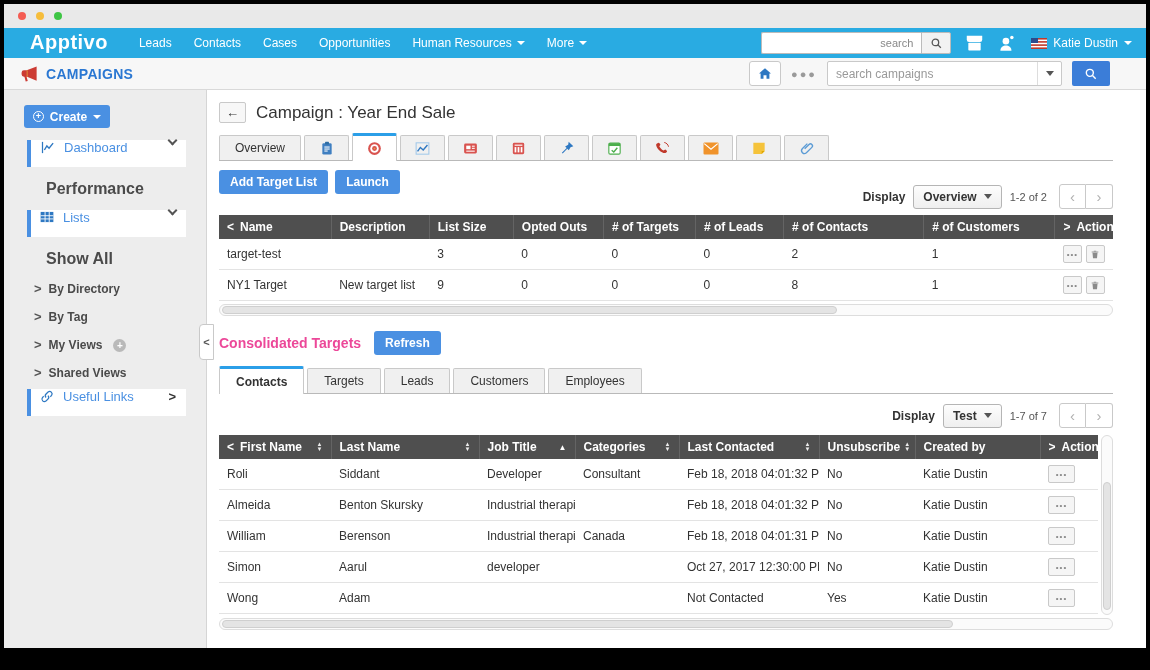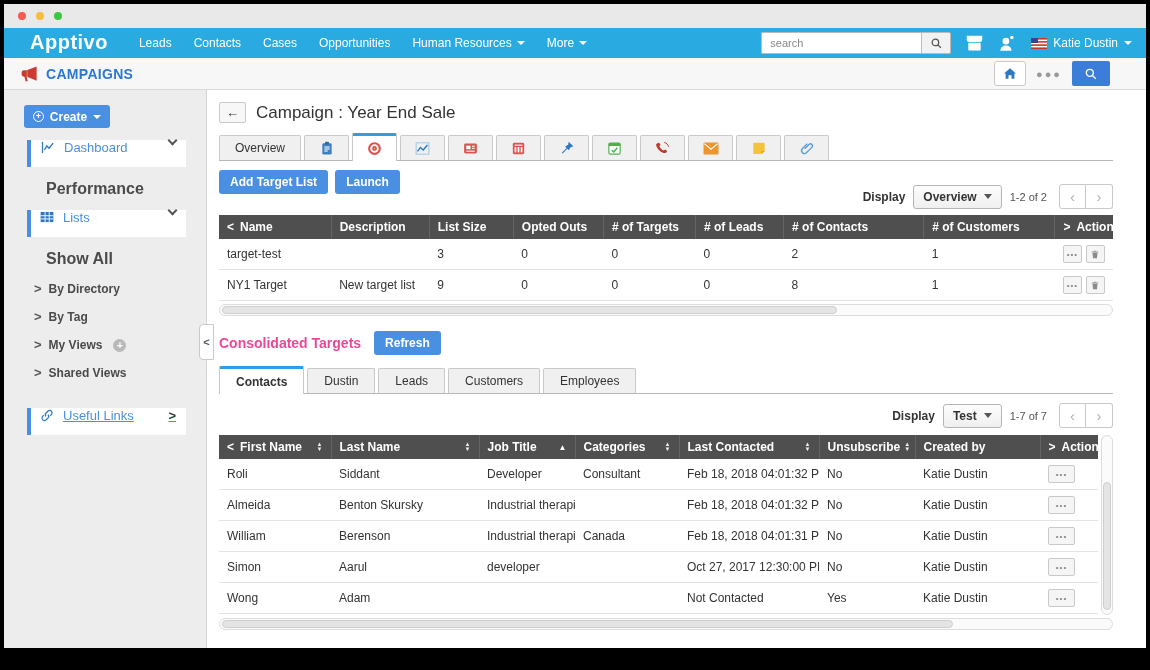--- a/index.html
+++ b/index.html
@@ -12,21 +12,21 @@
   .dot { width:8px; height:8px; border-radius:50%; }
   .dot-red{background:#f45c52} .dot-yellow{background:#f6bd3b} .dot-green{background:#3ec544}
 
   
   .topnav { height:30px; background:#29abe2; display:flex; align-items:center; color:#fff; padding:0 14px 0 10px; }
   .brand { font-size:20px; font-weight:bold; letter-spacing:.5px; margin:0 20px 2px 16px; }
   .nav-item { font-size:12px; padding:0 11px; display:flex; align-items:center; gap:5px; cursor:default; white-space:nowrap; }
   .caret-w { width:0; height:0; border-left:4px solid transparent; border-right:4px solid transparent; border-top:4px solid #fff; display:inline-block; }
   .topnav-right { margin-left:auto; display:flex; align-items:center; gap:14px; }
   .top-search { display:flex; }
-  .top-search input { width:160px; height:22px; border:1px solid #bbb; border-right:none; font-size:11px; padding:0 8px; outline:none; color:#333; border-radius:2px 0 0 2px; font-family:"Liberation Sans",sans-serif; }
+  .top-search input { width:160px; height:22px; border:1px solid #bbb; border-right:none; font-size:11px; padding:0 8px; outline:none; color:#333; border-radius:2px 0 0 2px; font-family:"Liberation Sans",sans-serif;text-align:right; }
   .top-search input::placeholder { color:#888; }
   .top-search button { width:30px; height:22px; border:1px solid #bbb; background:#f2f2f2; color:#555; display:flex; align-items:center; justify-content:center; border-radius:0 2px 2px 0; cursor:pointer; }
   .white-ic { color:#fff; display:flex; align-items:center; }
   .user-chip { display:flex; align-items:center; gap:6px; font-size:12px; }
 
   
   .appbar { height:32px; background:#f7f7f7; border-bottom:1px solid #d9d9d9; display:flex; align-items:center; padding:0 36px 0 16px; }
   .appbar-title { color:#2a77d2; font-weight:bold; font-size:14px; margin-left:7px; letter-spacing:.3px; }
   .appbar-right { margin-left:auto; display:flex; align-items:center; gap:10px; }
   .home-btn { width:32px; height:25px; background:#fff; border:1px solid #c9c9c9; border-radius:3px; display:flex; align-items:center; justify-content:center; cursor:pointer; }
@@ -176,20 +176,26 @@
         <path fill="#e8a33d" d="M8.5 8h1v8h-1z"></path>
       </svg>
     <span class="appbar-title">CAMPAIGNS</span>
     <div class="appbar-right">
       <span class="home-btn">
         <svg width="16" height="15" viewBox="0 0 24 24">
             <path fill="#2e78c2" d="M12 3.5 21.5 12H19v8.5h-4.6v-5.6h-4.8v5.6H5V12H2.5z"></path>
           </svg>
       </span>
       <span class="dots3">●●●</span>
+      <div class="app-search">
+        <input placeholder="search campaigns" style="">
+        <span class="sel-caret">
+            <span class="caret-d"></span>
+          </span>
+      </div>
       <button class="app-search-btn">
         <svg width="14" height="14" viewBox="0 0 24 24">
             <circle cx="10" cy="10" r="6" fill="none" stroke="#fff" stroke-width="2.4"></circle>
             <line x1="14.6" y1="14.6" x2="20" y2="20" stroke="#fff" stroke-width="2.4"></line>
           </svg>
       </button>
     </div>
   </div>
 
   <div class="layout">
@@ -237,21 +243,21 @@
       <div class="side-link">
         <span class="side-chev">&gt;</span>
         <span>My Views</span>
         <span class="plus-gray">+</span>
       </div>
       <div class="side-link">
         <span class="side-chev">&gt;</span>
         <span>Shared Views</span>
       </div>
 
-      <div class="side-card" style="margin-top:28px;text-decoration:underline;">
+      <div class="side-card" style="margin-top:9px;">
         <svg width="16" height="15" viewBox="0 0 24 24">
             <path fill="none" stroke="#2e78c2" stroke-width="2" d="M10.5 13.5a4 4 0 0 1 0-5.6l3.2-3.2a4 4 0 0 1 5.6 5.6l-2 2M13.5 10.5a4 4 0 0 1 0 5.6l-3.2 3.2a4 4 0 0 1-5.6-5.6l2-2"></path>
           </svg>
         <span class="grow">Useful Links</span>
         <span class="chev-right-dark">&gt;</span>
       </div>
 
       <div class="collapse-handle">&lt;</div>
     </aside>
 
@@ -436,21 +442,21 @@
           <div class="thumb" style="width:69%;"></div>
         </div>
 
       <div class="consolidated-row">
         <span class="consolidated-title">Consolidated Targets</span>
         <button class="btn-blue">Refresh</button>
       </div>
 
       <div class="tabbar">
         <div class="tab tab2 active">Contacts</div>
-        <div class="tab tab2">Dustin</div>
+        <div class="tab tab2">Targets</div>
         <div class="tab tab2">Leads</div>
         <div class="tab tab2">Customers</div>
         <div class="tab tab2">Employees</div>
       </div>
 
       <div class="display-row2">
         <div class="display-group" style="margin-top:0;">
           <span class="display-label">Display</span>
           <button class="dropdown-btn">
             <span>Test</span>

